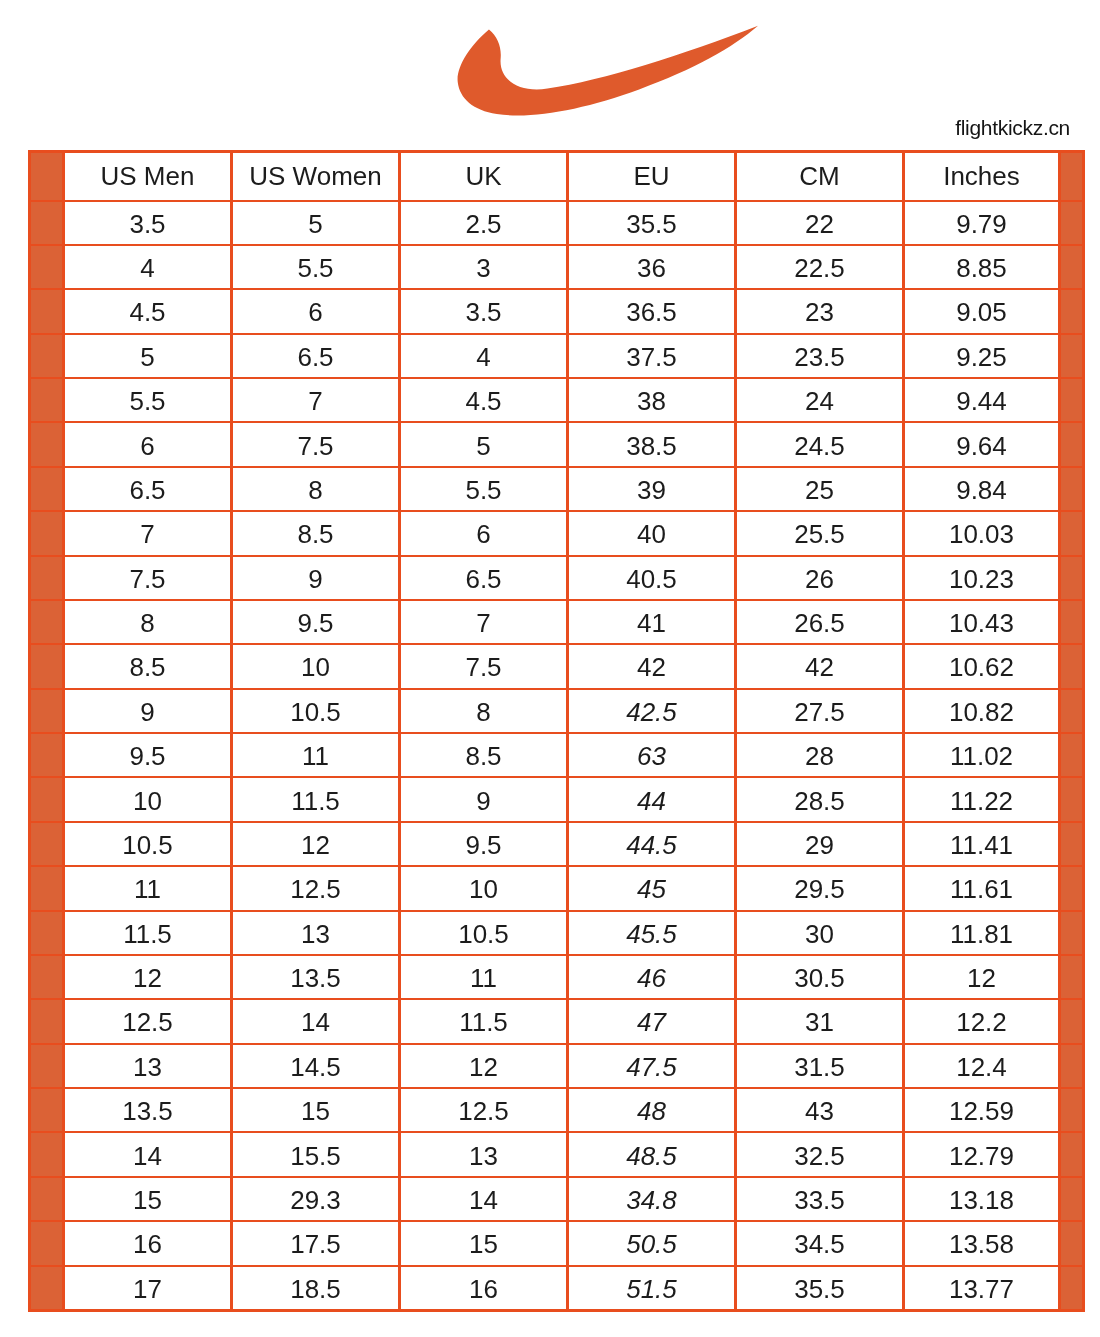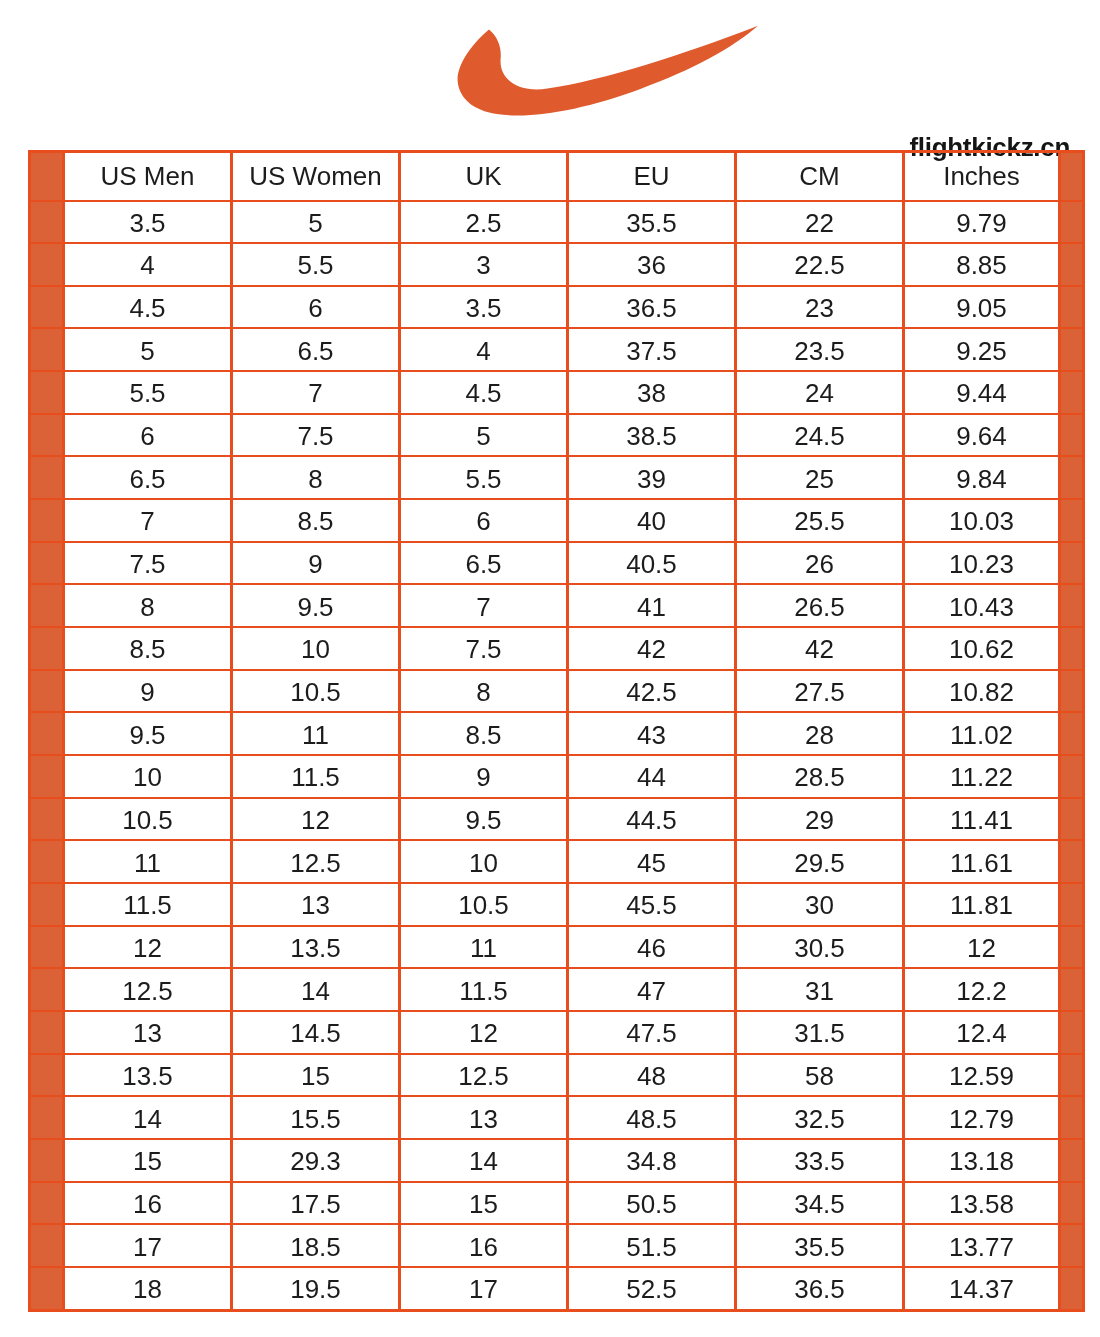--- a/index.html
+++ b/index.html
@@ -19,23 +19,23 @@
     overflow:hidden;
     margin:0 auto;
   }
   .swoosh{
     position:absolute;
     left:448px;top:24px;
     width:312px;height:100px;
   }
   .site-label{
     position:absolute;
-    top:132px;right:30px;
-    font-size:26px;
-    font-weight:700;
+    top:116px;right:30px;
+    font-size:21px;
+    font-weight:400;
     letter-spacing:-0.3px;
     color:#151515;
   }
   table.size-table{
     position:absolute;
     left:28px;top:150px;
     width:1054px;height:1162px;
     border-collapse:collapse;
     table-layout:fixed;
     border:3px solid var(--border);
@@ -54,20 +54,21 @@
     overflow:hidden;
     white-space:nowrap;
   }
   table.size-table td{padding-top:3px;}
   table.size-table thead tr{height:49px;}
   table.size-table th{font-weight:400;}
   .bar{background:var(--bar);}
   td.eu-up{
     vertical-align:top;
     padding-top:2px;
+    font-style:italic;
   }
 </style>
 </head>
 <body>
 
 <div class="page">
 
   <svg class="swoosh" viewBox="0 0 320 110" preserveAspectRatio="none" aria-hidden="true">
     <path fill="var(--swoosh)" d="
       M318 2
@@ -225,21 +226,21 @@
           <td class="eu-up">42.5</td>
           <td>27.5</td>
           <td>10.82</td>
           <td class="bar"></td>
         </tr>
         <tr>
           <td class="bar"></td>
           <td>9.5</td>
           <td>11</td>
           <td>8.5</td>
-          <td class="eu-up">43</td>
+          <td class="eu-up">63</td>
           <td>28</td>
           <td>11.02</td>
           <td class="bar"></td>
         </tr>
         <tr>
           <td class="bar"></td>
           <td>10</td>
           <td>11.5</td>
           <td>9</td>
           <td class="eu-up">44</td>
@@ -306,21 +307,21 @@
           <td>31.5</td>
           <td>12.4</td>
           <td class="bar"></td>
         </tr>
         <tr>
           <td class="bar"></td>
           <td>13.5</td>
           <td>15</td>
           <td>12.5</td>
           <td class="eu-up">48</td>
-          <td>58</td>
+          <td>43</td>
           <td>12.59</td>
           <td class="bar"></td>
         </tr>
         <tr>
           <td class="bar"></td>
           <td>14</td>
           <td>15.5</td>
           <td>13</td>
           <td class="eu-up">48.5</td>
           <td>32.5</td>
@@ -350,26 +351,16 @@
         <tr>
           <td class="bar"></td>
           <td>17</td>
           <td>18.5</td>
           <td>16</td>
           <td class="eu-up">51.5</td>
           <td>35.5</td>
           <td>13.77</td>
           <td class="bar"></td>
         </tr>
-        <tr>
-          <td class="bar"></td>
-          <td>18</td>
-          <td>19.5</td>
-          <td>17</td>
-          <td class="eu-up">52.5</td>
-          <td>36.5</td>
-          <td>14.37</td>
-          <td class="bar"></td>
-        </tr>
       </tbody>
   </table>
 
 </div>
 
 </body></html>

